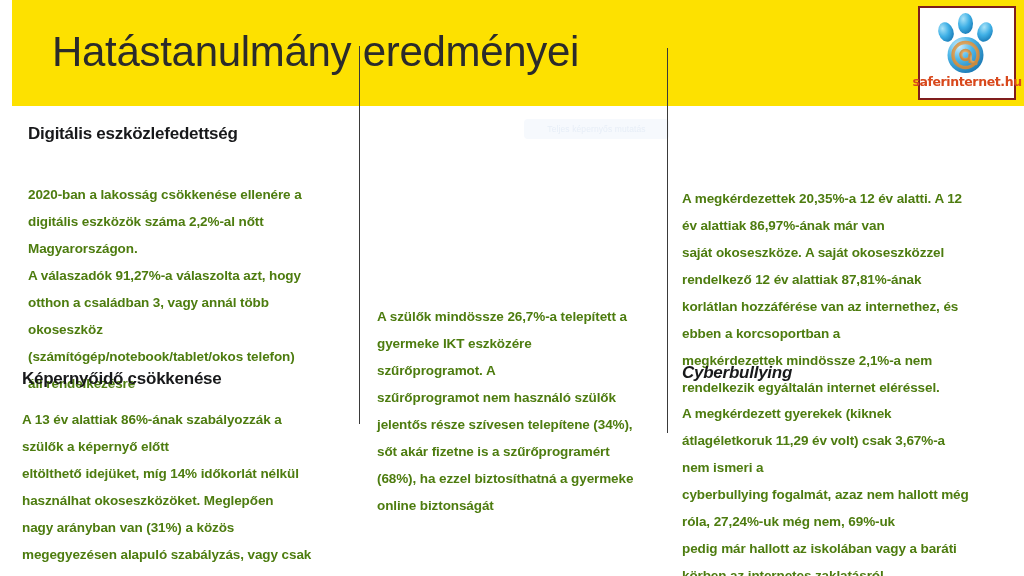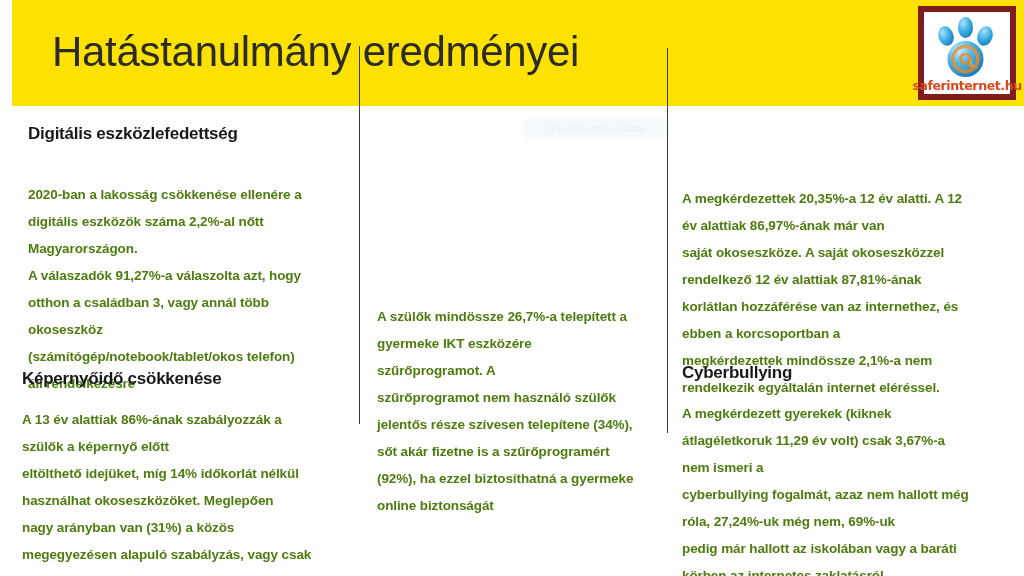--- a/index.html
+++ b/index.html
@@ -51,21 +51,21 @@
   }
 
   
   .logo-box {
     position: absolute;
     right: 8px;
     top: 6px;
     width: 98px;
     height: 94px;
     background: #ffffff;
-    border: 6px solid #7f1d1d;
+    border: 2px solid #7f1d1d;
     display: flex;
     flex-direction: column;
     align-items: center;
     justify-content: flex-start;
     padding-top: 4px;
   }
 
   .logo-paw {
     width: 74px;
     height: 62px;
@@ -135,21 +135,21 @@
   .lc-h2 { position: absolute; left: 0px; top: 262px; width: 320px; }
   .lc-b2 { position: absolute; left: 0px; top: 300px; width: 322px; }
 
   
   .mc-h1 { position: absolute; left: 5px; top: 122px; width: 240px; }
   .mc-b1 { position: absolute; left: 5px; top: 197px; width: 282px; }
 
   
   .rc-h1 { position: absolute; left: 4px; top: 14px;  width: 290px; }
   .rc-b1 { position: absolute; left: 4px; top: 79px;  width: 316px; }
-  .rc-h2 { position: absolute; left: 4px; top: 256px; width: 290px; }
+  .rc-h2 { position: absolute; left: 4px; top: 256px; width: 290px; font-style: italic; }
   .rc-b2 { position: absolute; left: 4px; top: 294px; width: 316px; }
 
   
   .present-hint {
     position: absolute;
     left: 524px;
     top: 119px;
     width: 145px;
     height: 20px;
     border-radius: 4px;
@@ -239,21 +239,21 @@
 iskolaidőben életbe lépő időkorlát.</div>
     </div>
 
     <div class="col col-mid">
       <div class="block-body mc-b1">A szülők mindössze 26,7%-a telepített a
 gyermeke IKT eszközére
 szűrőprogramot. A
 szűrőprogramot nem használó szülők
 jelentős része szívesen telepítene (34%),
 sőt akár fizetne is a szűrőprogramért
-(92%), ha ezzel biztosíthatná a gyermeke
+(68%), ha ezzel biztosíthatná a gyermeke
 online biztonságát</div>
     </div>
 
     <div class="col col-right">
       <div class="block-body rc-b1">A megkérdezettek 20,35%-a 12 év alatti. A 12
 év alattiak 86,97%-ának már van
 saját okoseszköze. A saját okoseszközzel
 rendelkező 12 év alattiak 87,81%-ának
 korlátlan hozzáférése van az internethez, és
 ebben a korcsoportban a

